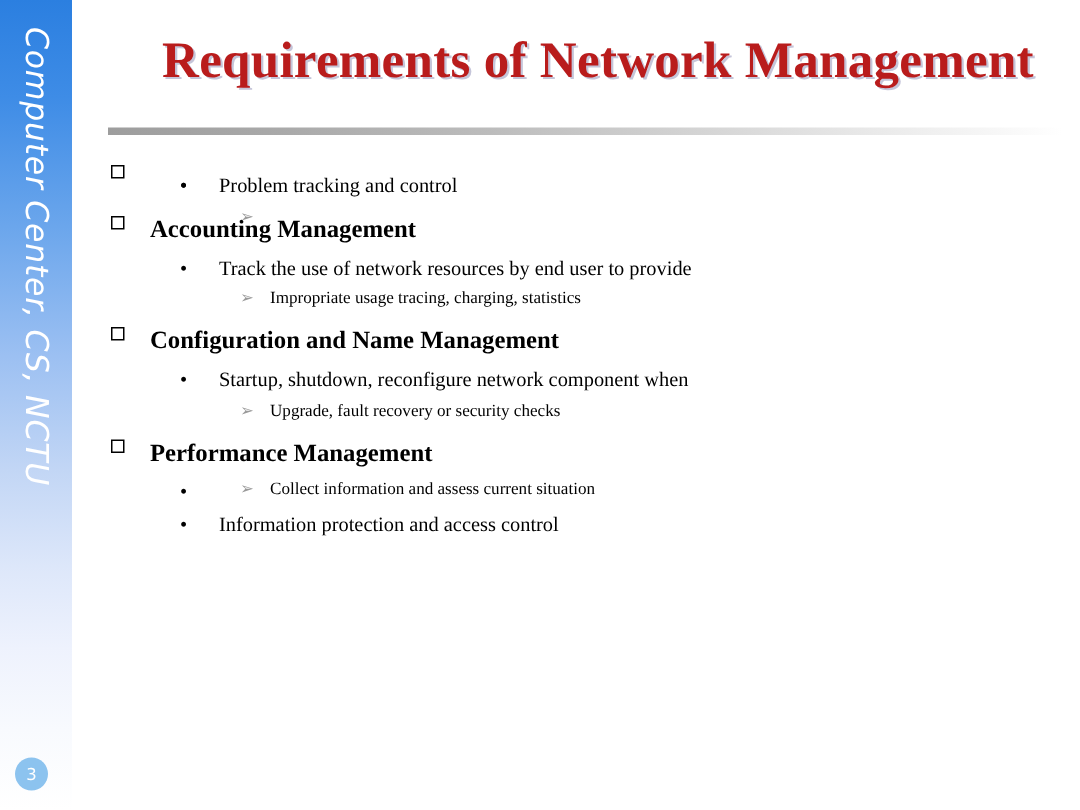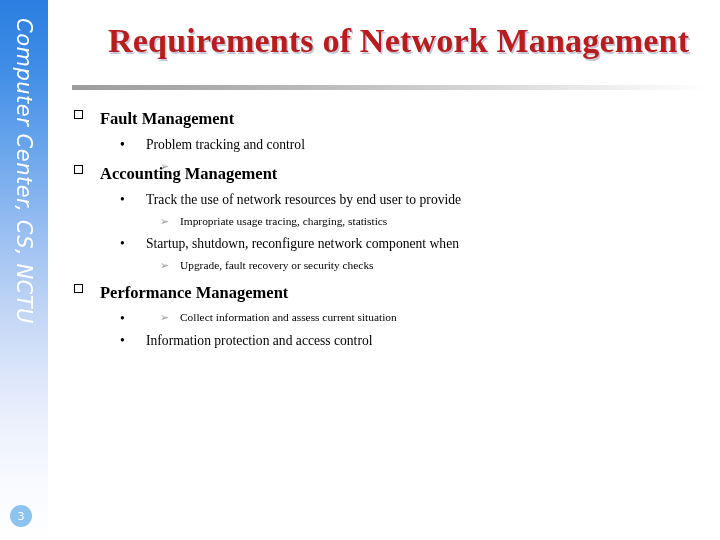--- a/index.html
+++ b/index.html
@@ -179,27 +179,28 @@
   <div id="sidebar">
     <div id="sidebar-label">Computer Center, CS, NCTU</div>
     <div id="page-number">3</div>
   </div>
 
   <div id="title">Requirements of Network Management</div>
 
   <div id="divider"></div>
 
   <div id="outline">
-      <div class="lvl1"><span class="bullet"></span><span class="txt">Fault Management</span></div>
+      <div class="lvl1"><span class="bullet"></span></div>
       <div class="lvl2"><span class="bullet">•</span></div>
       <div class="lvl2"><span class="bullet">•</span><span class="txt">Problem tracking and control</span></div>
       <div class="lvl3"><span class="bullet">➢</span></div>
       <div class="lvl1"><span class="bullet"></span><span class="txt">Accounting Management</span></div>
       <div class="lvl2"><span class="bullet">•</span><span class="txt">Track the use of network resources by end user to provide</span></div>
       <div class="lvl3"><span class="bullet">➢</span><span class="txt">Impropriate usage tracing, charging, statistics</span></div>
+      <div class="lvl1"><span class="bullet"></span><span class="txt">Configuration and Name Management</span></div>
       <div class="lvl2"><span class="bullet">•</span><span class="txt">Startup, shutdown, reconfigure network component when</span></div>
       <div class="lvl3"><span class="bullet">➢</span><span class="txt">Upgrade, fault recovery or security checks</span></div>
       <div class="lvl1"><span class="bullet"></span><span class="txt">Performance Management</span></div>
       <div class="lvl2"><span class="bullet">•</span></div>
       <div class="lvl3"><span class="bullet">➢</span><span class="txt">Collect information and assess current situation</span></div>
       <div class="lvl2"><span class="bullet">•</span><span class="txt">Information protection and access control</span></div>
     </div>
 
 </div>
 

